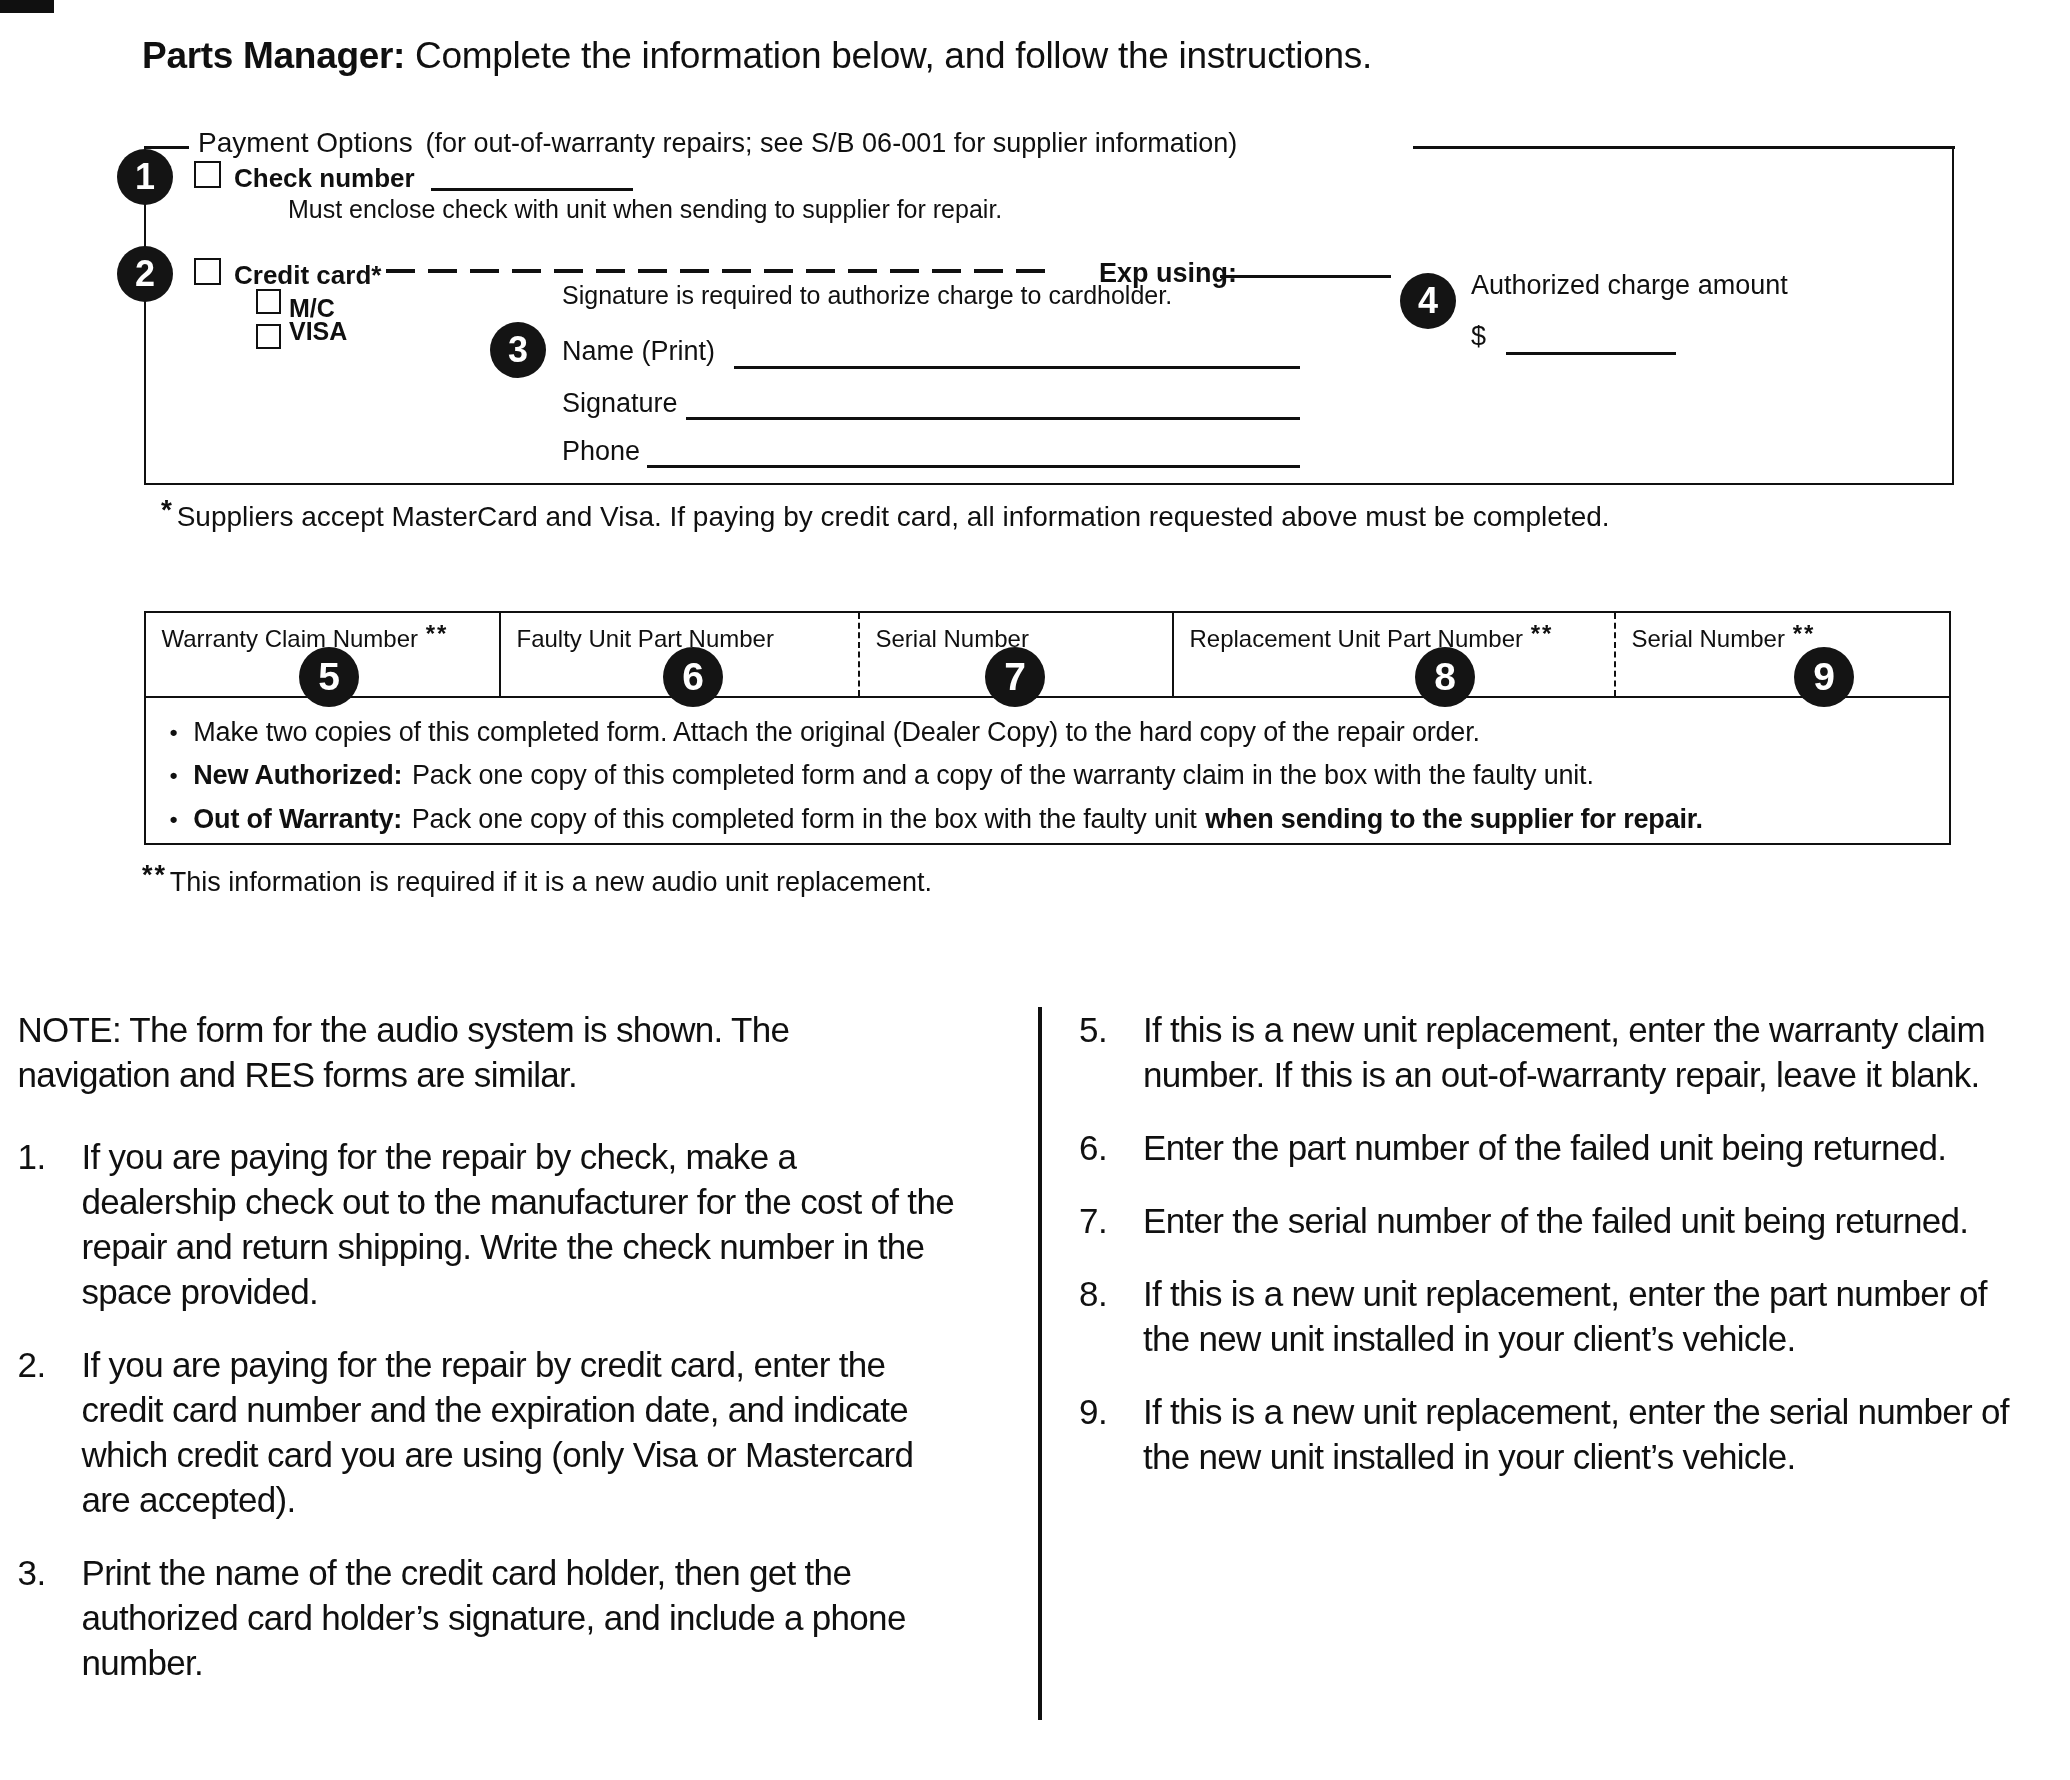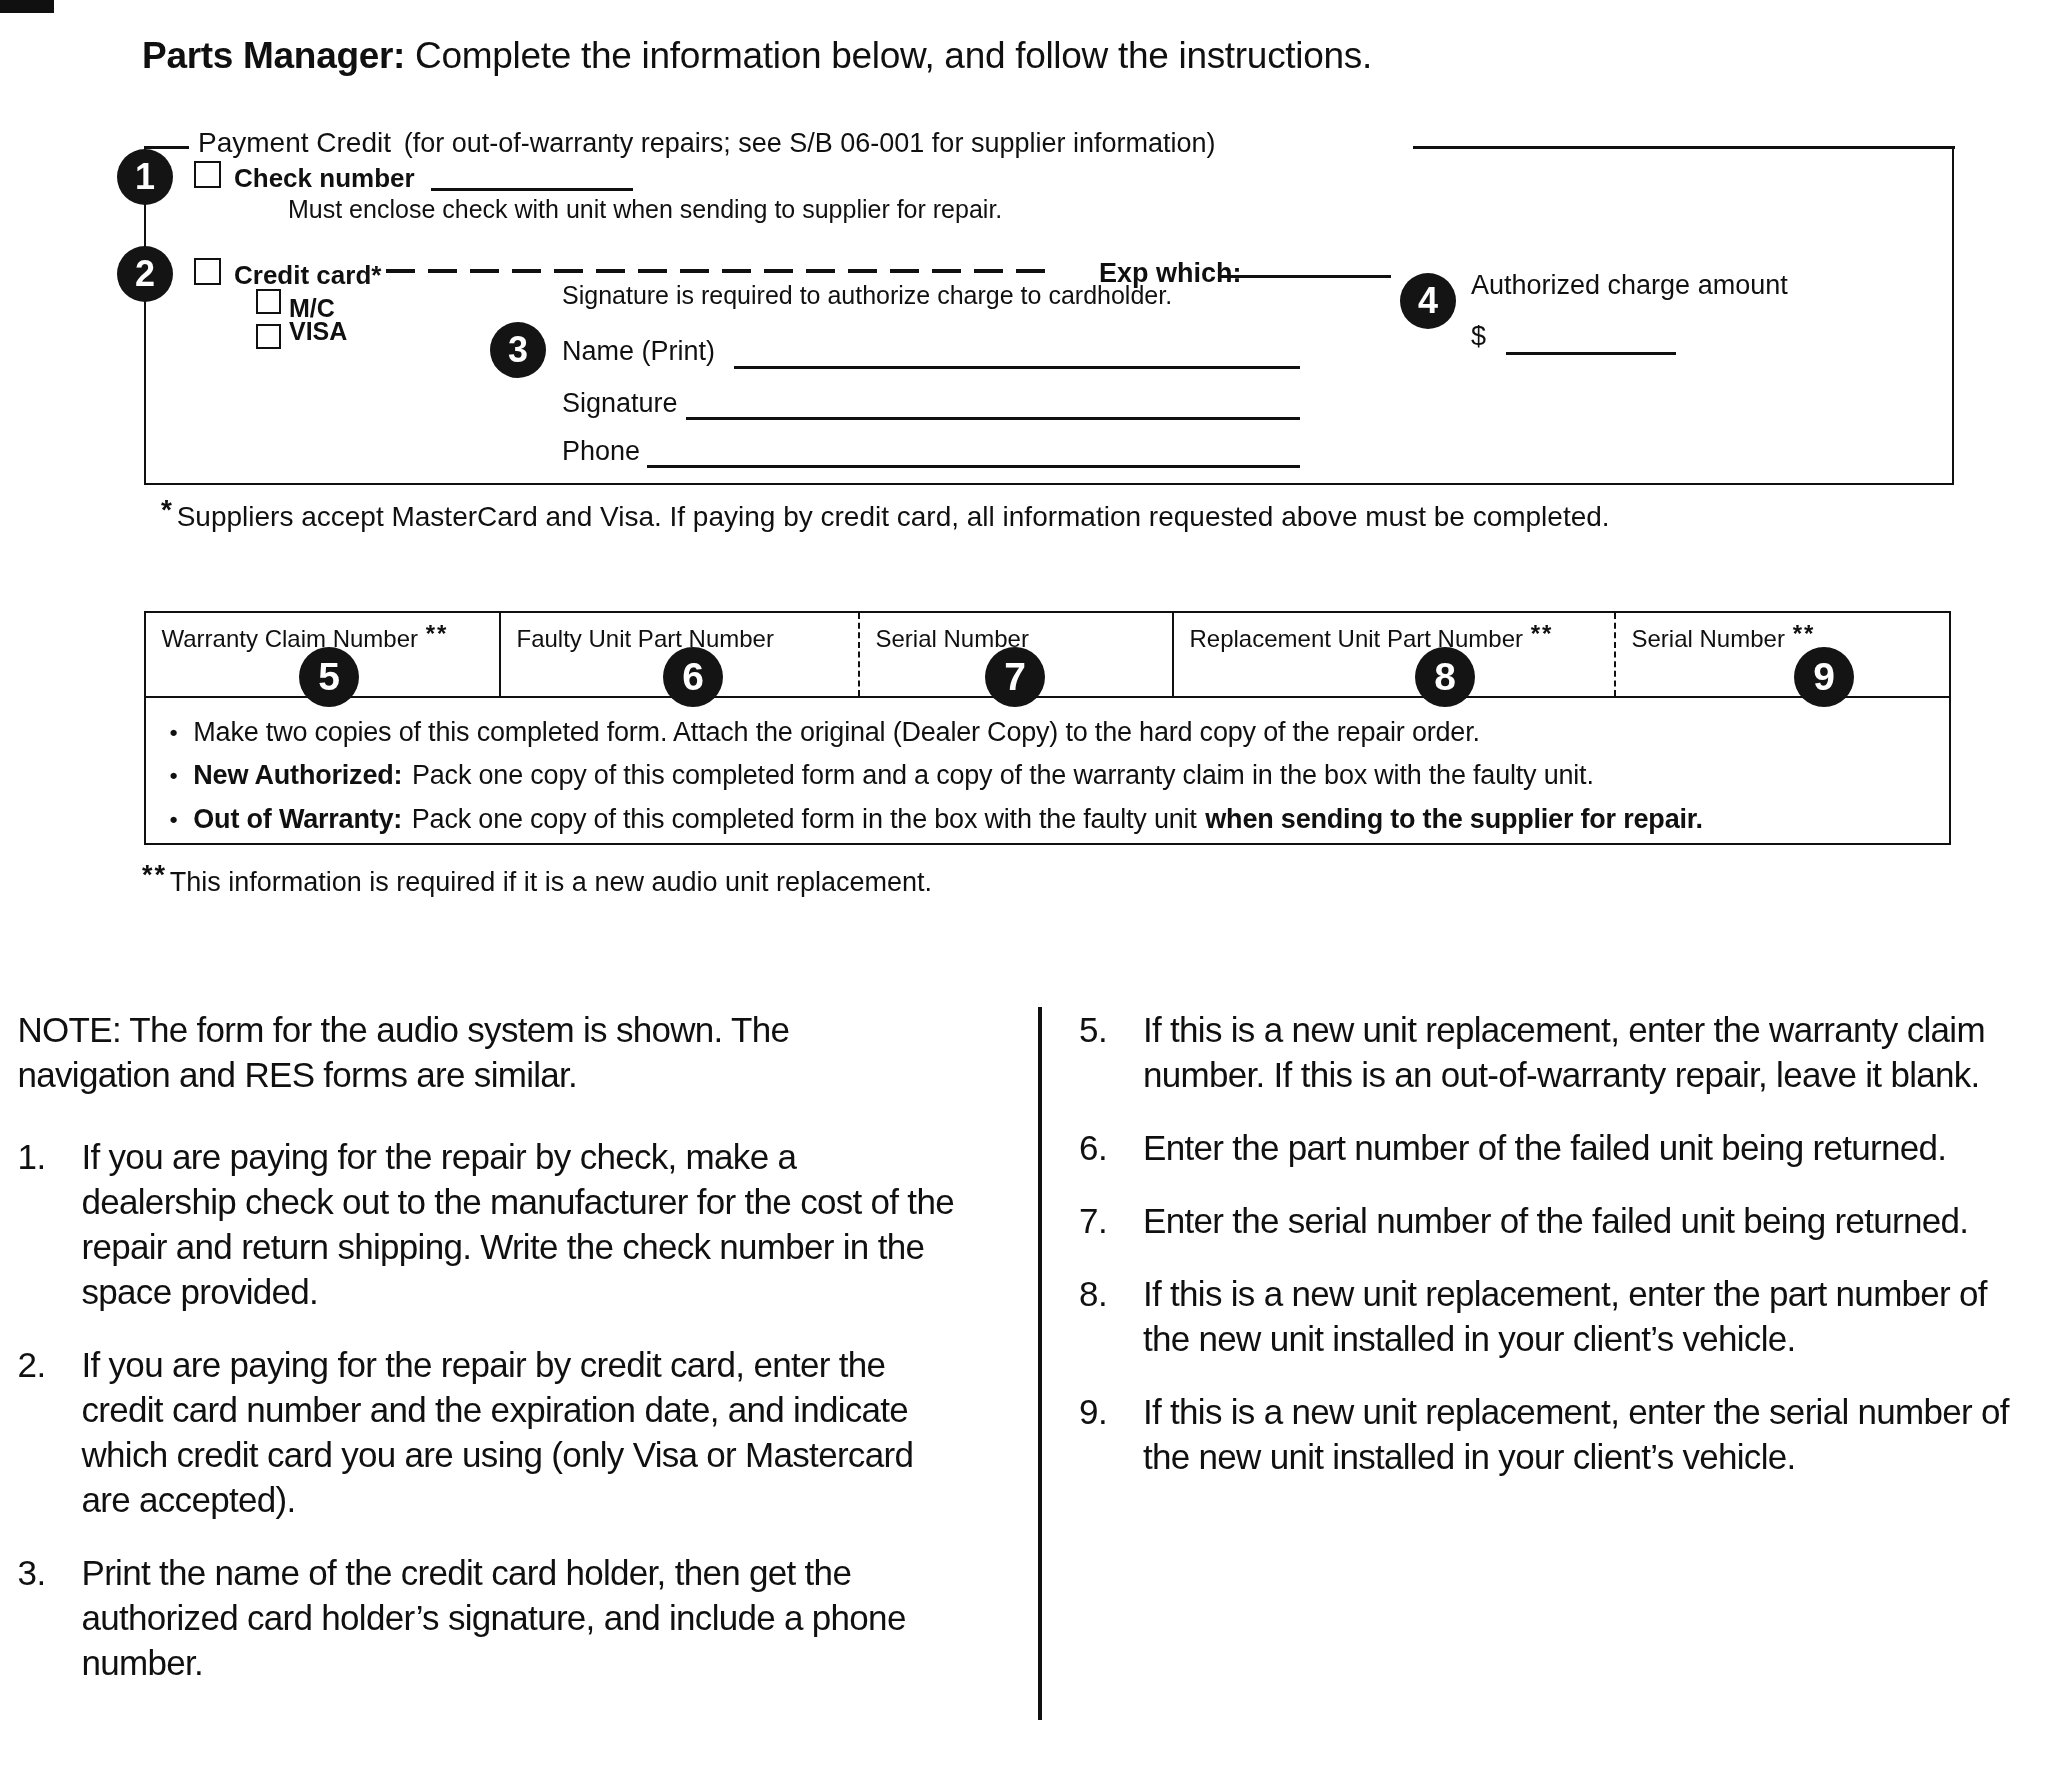--- a/index.html
+++ b/index.html
@@ -87,41 +87,41 @@
   <div class="corner"></div>
 
   <div class="title">
     <span class="t-bold">Parts Manager:</span>
     <span>Complete the information below, and follow the instructions.</span>
   </div>
 
   <div class="stub stub-left"></div>
   <div class="stub stub-right"></div>
   <div class="legend">
-    <span>Payment Credit</span>
+    <span>Payment Options</span>
     <span class="paren">(for out-of-warranty repairs; see S/B 06-001 for supplier information)</span>
   </div>
 
   <div class="pay-box">
 
     <div class="circ" style="left:-29px;top:2.9px;">
       <span>1</span>
     </div>
     <div class="cb" style="left:48px;top:14.6px;"></div>
     <div class="lb" style="left:88px;top:7.8px;">Check number</div>
     <div class="bline" style="left:285px;top:42px;width:202px;"></div>
     <div class="ls" style="left:142px;top:49px;">Must enclose check with unit when sending to supplier for repair.</div>
 
     <div class="circ" style="left:-29px;top:100px;">
       <span>2</span>
     </div>
     <div class="cb" style="left:48px;top:112px;"></div>
     <div class="lb" style="left:88px;top:105px;">Credit card*</div>
     <div class="cc-dashes" style="left:240px;top:123px;width:670px;"></div>
-    <div class="lb" style="left:953px;top:103px;font-size:27px;">Exp which:</div>
+    <div class="lb" style="left:953px;top:103px;font-size:27px;">Exp using:</div>
     <div class="bline" style="left:1074px;top:129px;width:171px;"></div>
 
     <div class="cb cb-sm" style="left:110px;top:143px;"></div>
     <div class="lb" style="left:143px;top:139px;font-size:25px;">M/C</div>
     <div class="cb cb-sm" style="left:110px;top:178px;"></div>
     <div class="lb" style="left:143px;top:162px;font-size:25px;">VISA</div>
 
     <div class="ls" style="left:416px;top:135px;">Signature is required to authorize charge to cardholder.</div>
 
     <div class="circ" style="left:344px;top:176px;">

